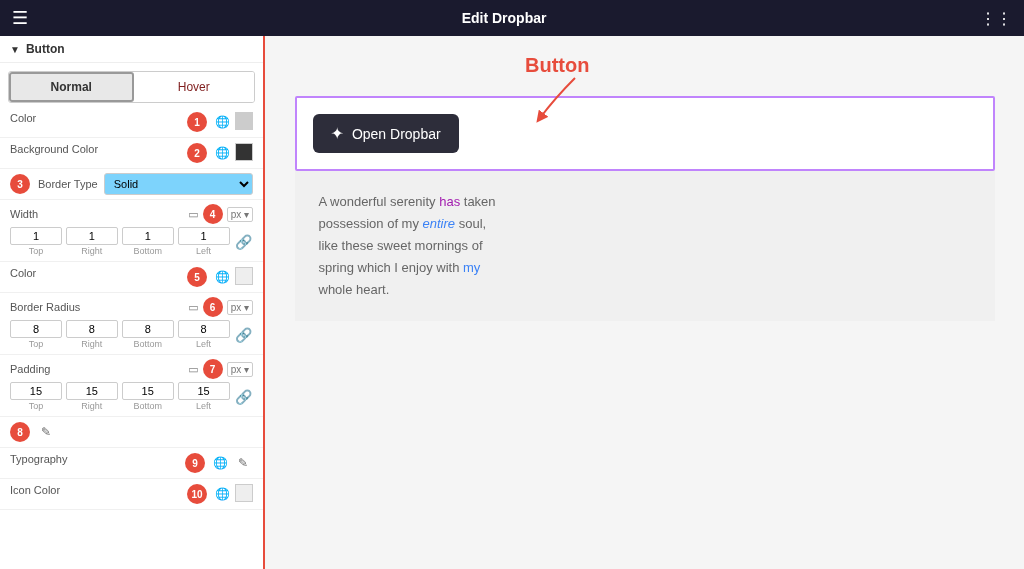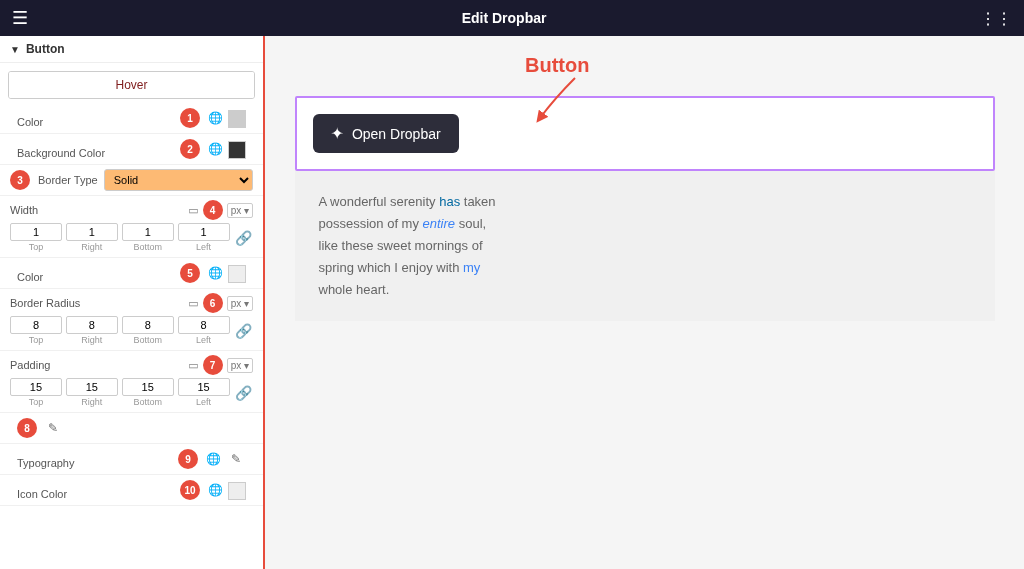--- a/index.html
+++ b/index.html
@@ -85,22 +85,22 @@
       background: #e8e8e8;
       color: #333;
       font-weight: bold;
       border: 2px solid #999;
       border-radius: 3px;
     }
 
     
     .prop-row {
       display: flex;
-      align-items: flex-end;
-      padding: 5px 17px;
+      align-items: flex-start;
+      padding: 5px 10px;
       border-bottom: 1px solid #f0f0f0;
     }
     .prop-label {
       flex: 1;
       font-size: 11px;
       color: #555;
     }
     .badge {
       width: 20px;
       height: 20px;
@@ -141,21 +141,21 @@
       padding: 4px 10px;
       border-bottom: 1px solid #f0f0f0;
     }
     .border-type-select {
       flex: 1;
       margin-left: 6px;
       padding: 3px 5px;
       font-size: 11px;
       border: 1px solid #ccc;
       border-radius: 3px;
-      background: #fdba74;
+      background: #7dd3fc;
     }
 
     
     .size-row {
       display: flex;
       align-items: center;
       padding: 4px 10px 0 10px;
     }
     .size-icon {
       font-size: 11px;
@@ -269,20 +269,21 @@
 <div class="main-container">
 
   <div class="left-panel">
 
     <div class="section-header">
       <span class="arrow">▼</span>
       <span>Button</span>
     </div>
 
     <div class="tab-row">
+      <button class="tab-btn active">Normal</button>
       <button class="tab-btn">Hover</button>
     </div>
 
     <div class="prop-row">
       <span class="prop-label">Color</span>
       <span class="badge">1</span>
       <span class="icon-btn">🌐</span>
       <span class="color-swatch" style="background:#ccc;"></span>
     </div>
 
@@ -428,19 +429,19 @@
       </div>
 
       <div class="button-container" style="margin-top: 20px;">
         <button class="dropbar-btn">
           <span class="dropbar-btn-icon">✦</span>
           <span>Open Dropbar</span>
         </button>
       </div>
 
       <div class="text-content-area">
-        <span>A wonderful serenity </span><span style="color:#0369a1;">has</span><span> taken<br>possession of my </span><span style="color:#3b82f6;font-style:italic;">entire</span><span> soul,<br>like these sweet mornings of<br>spring which I enjoy with </span><span style="color:#3b82f6;">my</span><span><br>whole heart.</span>
+        <span>A wonderful serenity </span><span style="color:#a21caf;">has</span><span> taken<br>possession of my </span><span style="color:#3b82f6;font-style:italic;">entire</span><span> soul,<br>like these sweet mornings of<br>spring which I enjoy with </span><span style="color:#3b82f6;">my</span><span><br>whole heart.</span>
       </div>
 
     </div>
   </div>
 
 </div>
 
 </body></html>

